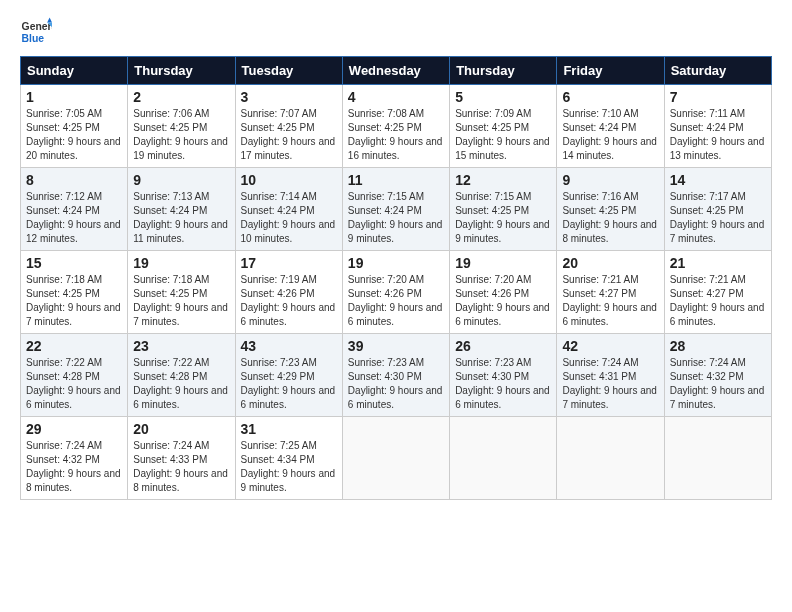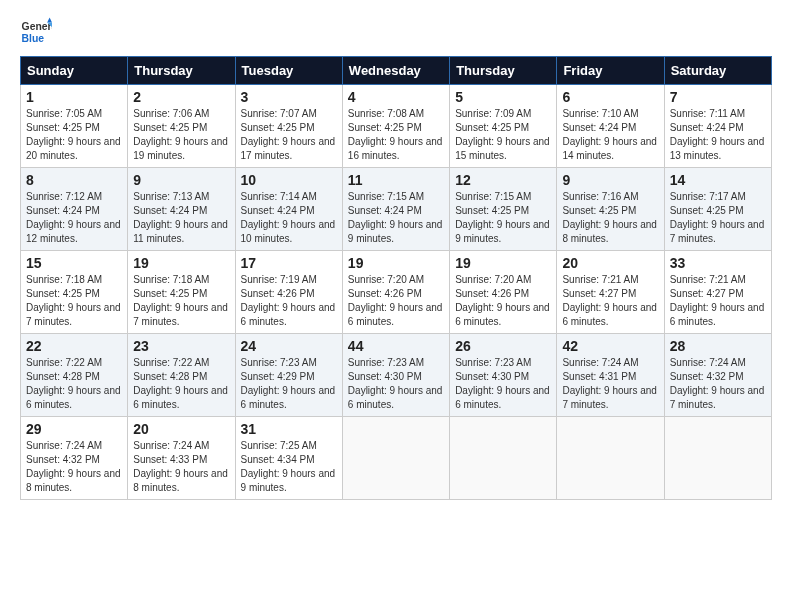--- a/index.html
+++ b/index.html
@@ -192,39 +192,39 @@
         </td>
         <td>
           <span class="day-number">19</span>
           <div class="cell-text">Sunrise: 7:20 AM<br>Sunset: 4:26 PM<br>Daylight: 9 hours and 6 minutes.</div>
         </td>
         <td>
           <span class="day-number">20</span>
           <div class="cell-text">Sunrise: 7:21 AM<br>Sunset: 4:27 PM<br>Daylight: 9 hours and 6 minutes.</div>
         </td>
         <td>
-          <span class="day-number">33</span>
+          <span class="day-number">21</span>
           <div class="cell-text">Sunrise: 7:21 AM<br>Sunset: 4:27 PM<br>Daylight: 9 hours and 6 minutes.</div>
         </td>
       </tr>
       <tr>
         <td>
           <span class="day-number">22</span>
           <div class="cell-text">Sunrise: 7:22 AM<br>Sunset: 4:28 PM<br>Daylight: 9 hours and 6 minutes.</div>
         </td>
         <td>
           <span class="day-number">23</span>
           <div class="cell-text">Sunrise: 7:22 AM<br>Sunset: 4:28 PM<br>Daylight: 9 hours and 6 minutes.</div>
         </td>
         <td>
-          <span class="day-number">24</span>
+          <span class="day-number">43</span>
           <div class="cell-text">Sunrise: 7:23 AM<br>Sunset: 4:29 PM<br>Daylight: 9 hours and 6 minutes.</div>
         </td>
         <td>
-          <span class="day-number">44</span>
+          <span class="day-number">39</span>
           <div class="cell-text">Sunrise: 7:23 AM<br>Sunset: 4:30 PM<br>Daylight: 9 hours and 6 minutes.</div>
         </td>
         <td>
           <span class="day-number">26</span>
           <div class="cell-text">Sunrise: 7:23 AM<br>Sunset: 4:30 PM<br>Daylight: 9 hours and 6 minutes.</div>
         </td>
         <td>
           <span class="day-number">42</span>
           <div class="cell-text">Sunrise: 7:24 AM<br>Sunset: 4:31 PM<br>Daylight: 9 hours and 7 minutes.</div>
         </td>

